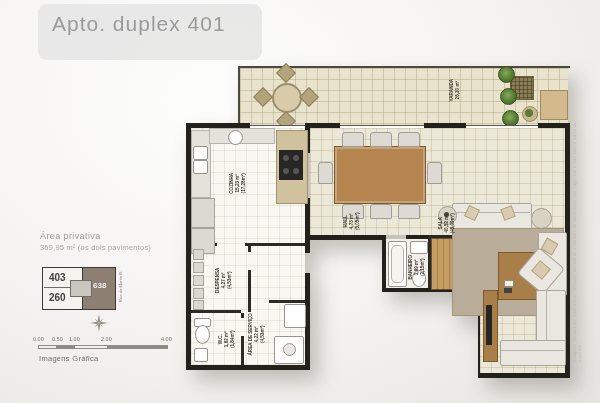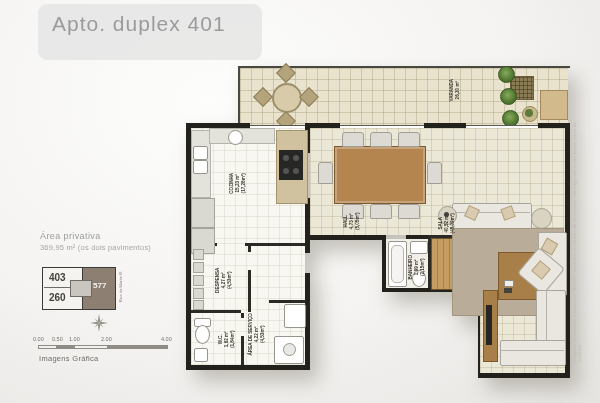--- a/index.html
+++ b/index.html
@@ -242,21 +242,21 @@
 
   <div class="abs info1" style="left:40px;top:231px">Área privativa</div>
   <div class="abs info2" style="left:40px;top:243px">369,95 m² (os dois pavimentos)</div>
 
   <div class="abs kp-white" style="left:42px;top:267px;width:40px;height:41px"></div>
   <div class="abs" style="left:44px;top:287px;width:36px;height:1px;background:#6e6c66"></div>
   <div class="abs kp-dark" style="left:82px;top:267px;width:32px;height:41px"></div>
   <div class="abs kp-core" style="left:70px;top:280px;width:20px;height:15px"></div>
   <div class="abs kp-num" style="left:49px;top:272px">403</div>
   <div class="abs kp-num" style="left:49px;top:292px">260</div>
-  <div class="abs kp-num-light" style="left:93px;top:281px">577</div>
+  <div class="abs kp-num-light" style="left:93px;top:281px">638</div>
   <div class="abs kp-street" style="left:97px;top:284px">Rua do Monte B.</div>
 
   <svg class="abs" style="left:90px;top:314px" width="18" height="18" viewBox="0 0 20 20">
     <path d="M10 0 L11.4 8.6 L20 10 L11.4 11.4 L10 20 L8.6 11.4 L0 10 L8.6 8.6 Z" fill="#8d8d82"></path>
     <path d="M10 3 L11 9 L17 10 L11 11 L10 17 L9 11 L3 10 L9 9 Z" fill="#a5a59a" transform="rotate(45 10 10)"></path>
   </svg>
 
   <div class="abs tick" style="left:33px;top:336px">0.00</div>
   <div class="abs tick" style="left:52px;top:336px">0.50</div>
   <div class="abs tick" style="left:69px;top:336px">1.00</div>

